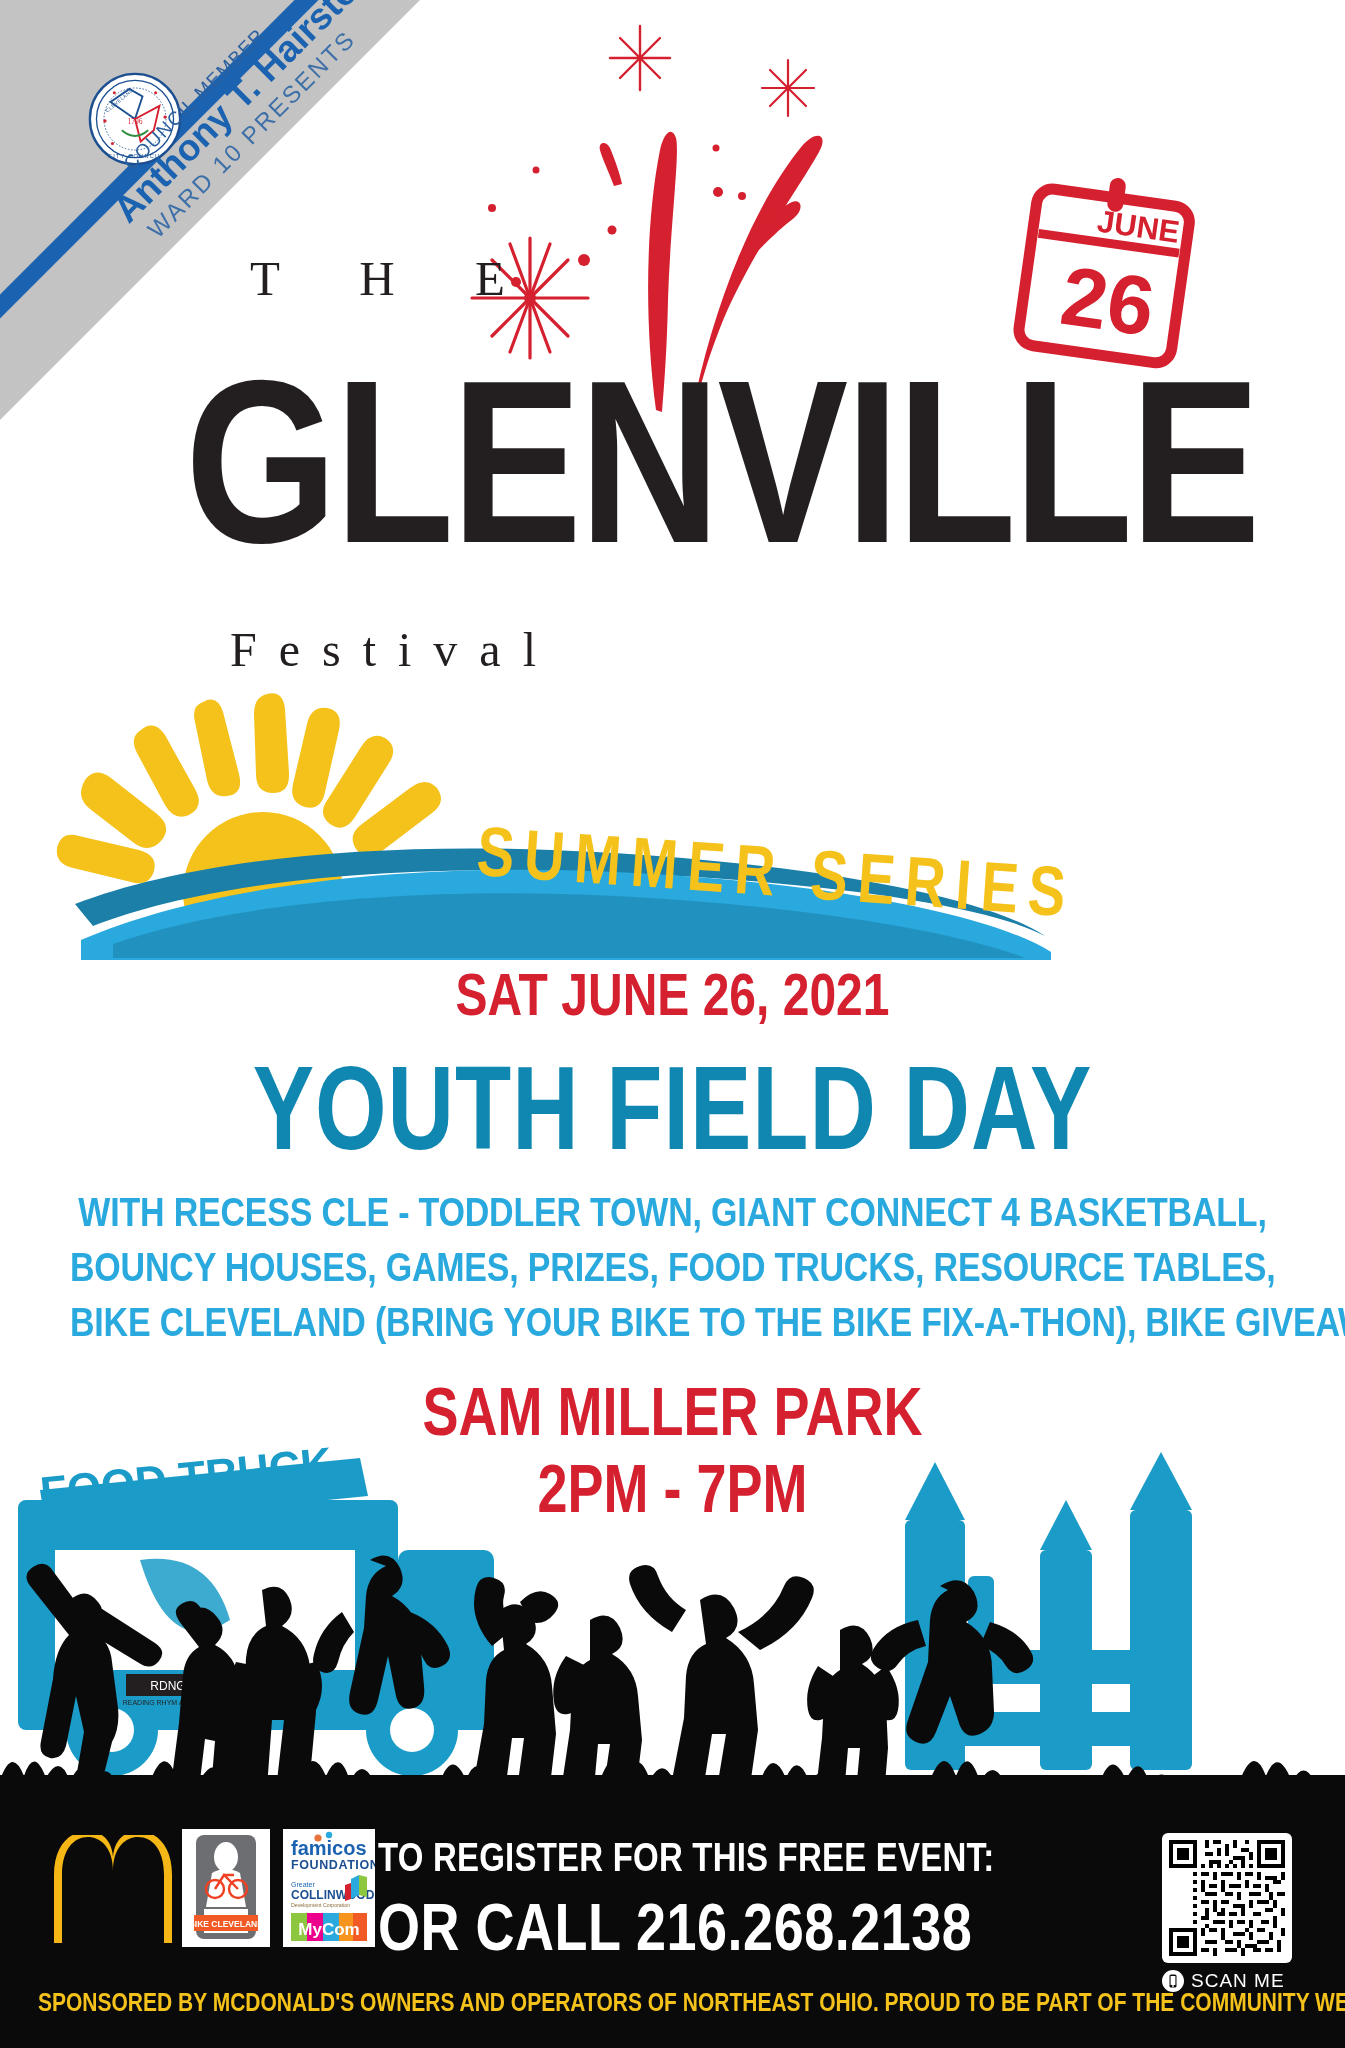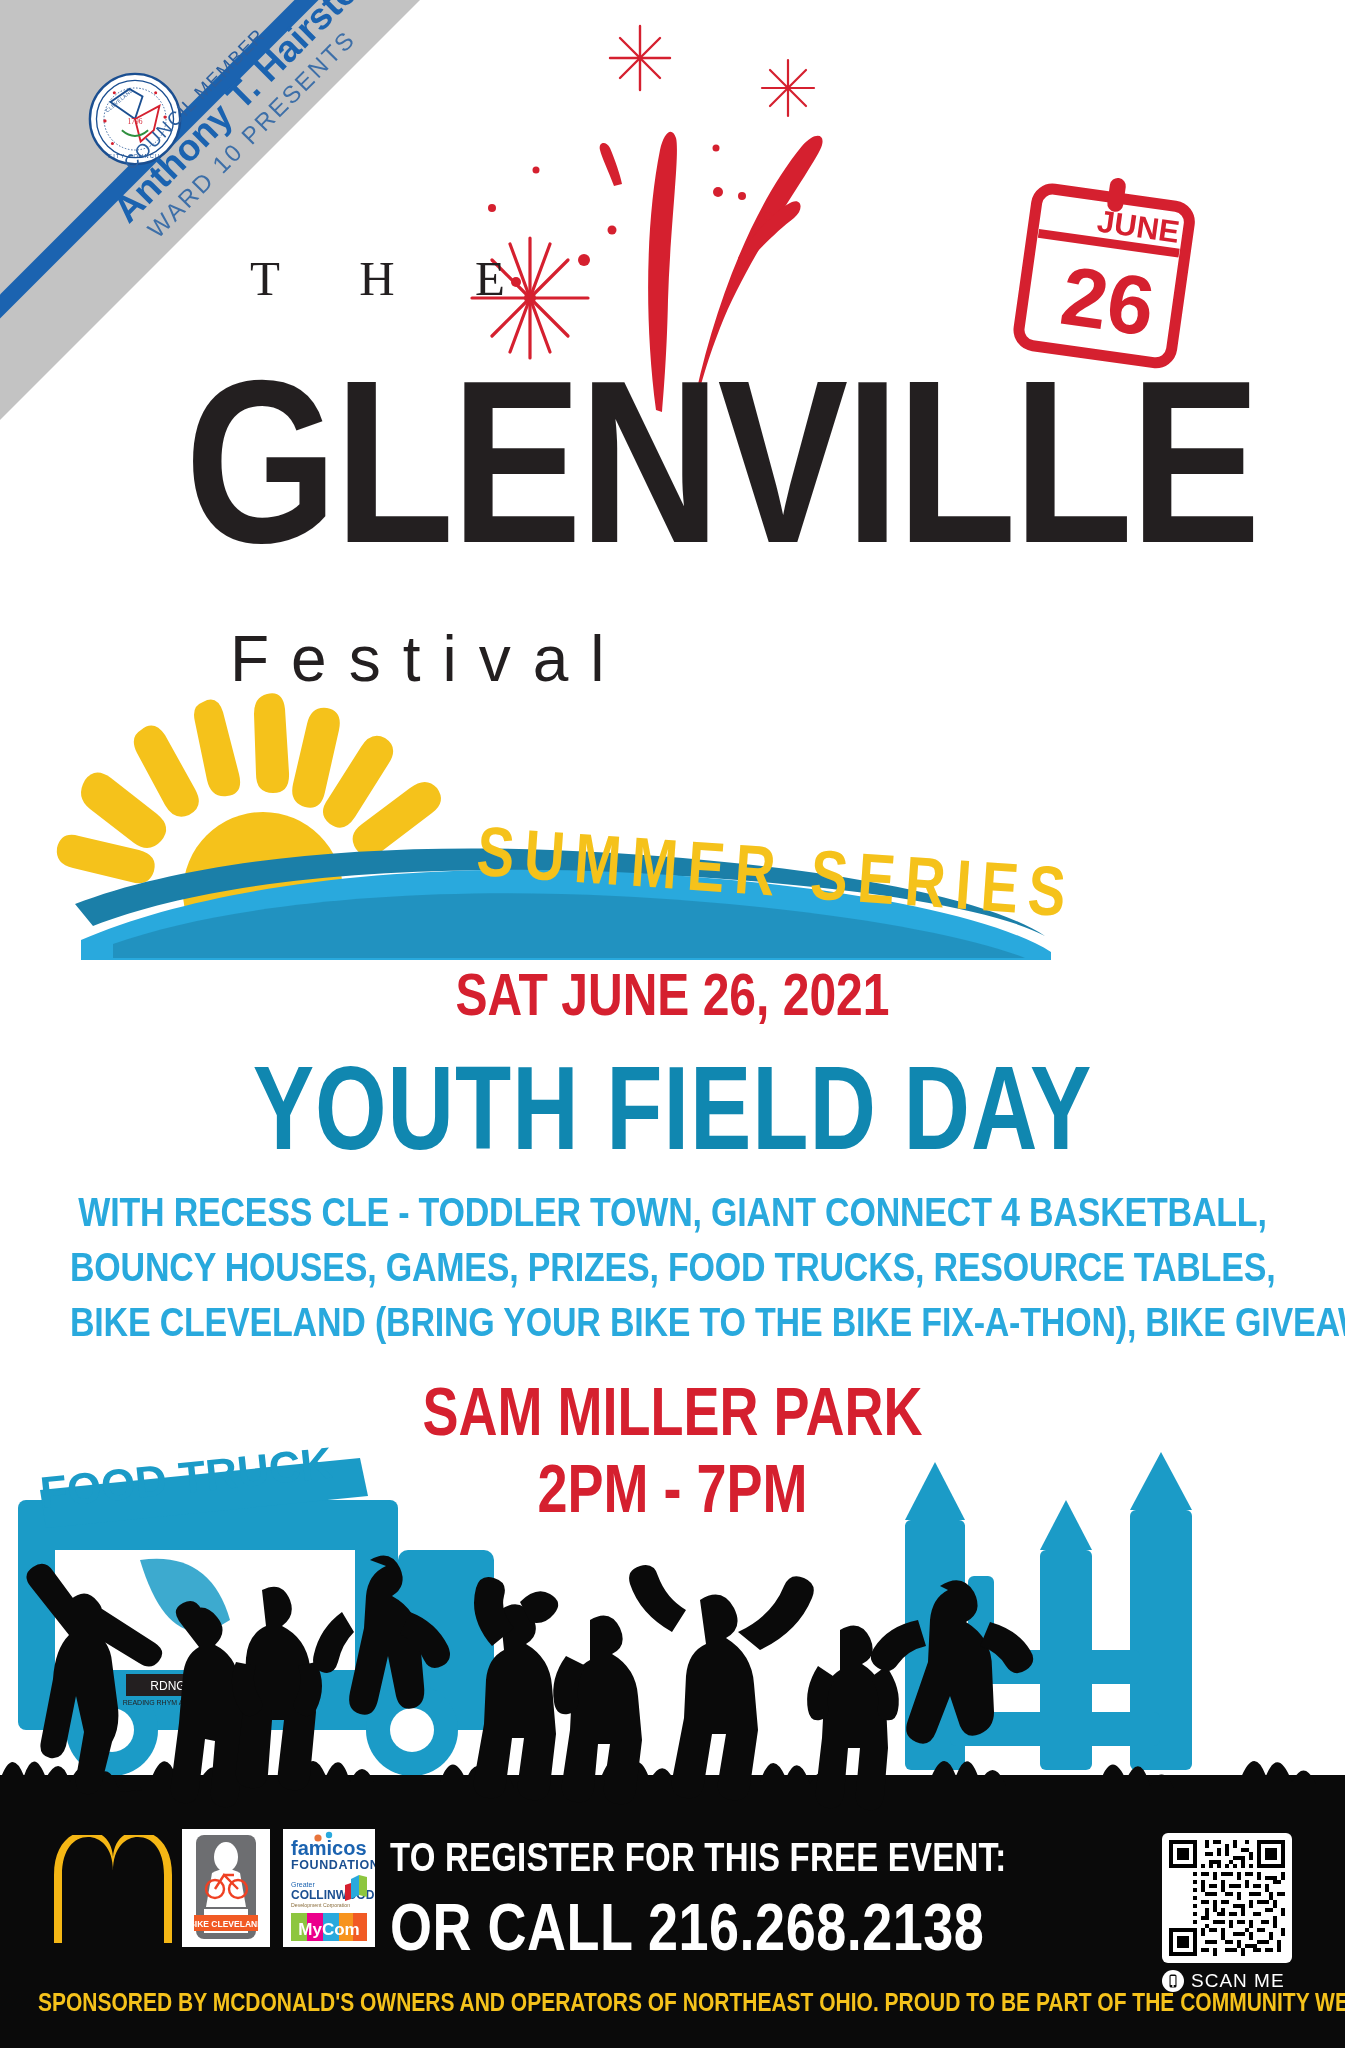--- a/index.html
+++ b/index.html
@@ -100,25 +100,25 @@
     font-weight: bold;
     color: #231f20;
     letter-spacing: -3px;
     font-family: "Liberation Sans", sans-serif;
     transform: scaleY(1.18);
     transform-origin: left top;
   }
   #title-festival {
     position: absolute;
     left: 230px; top: 622px;
-    font-size: 64px;
+    font-size: 48px;
     letter-spacing: 22px;
     color: #231f20;
     font-weight: 300;
-    font-family: Liberation Sans, sans-serif;
+    font-family: Liberation Serif, serif;
   }
 
   
   #sunwave { position: absolute; left: 55px; top: 690px; width: 1000px; height: 270px; }
 
   
   #summer-series {
     position: absolute;
     left: 480px; top: 810px;
     font-size: 56px;
@@ -208,21 +208,21 @@
     background: #ffffff;
   }
   #logo-famicos {
     position: absolute;
     left: 283px; top: 14px;
     width: 92px; height: 118px;
     background: #ffffff;
   }
   #register-block {
     position: absolute;
-    left: 390px; top: 18px;
+    left: 378px; top: 18px;
     width: 500px;
   }
   #register-line1 {
     color: #ffffff;
     font-size: 33px;
     font-weight: bold;
     letter-spacing: 0.2px;
     transform: scaleY(1.25);
     transform-origin: left top;
     white-space: nowrap;

